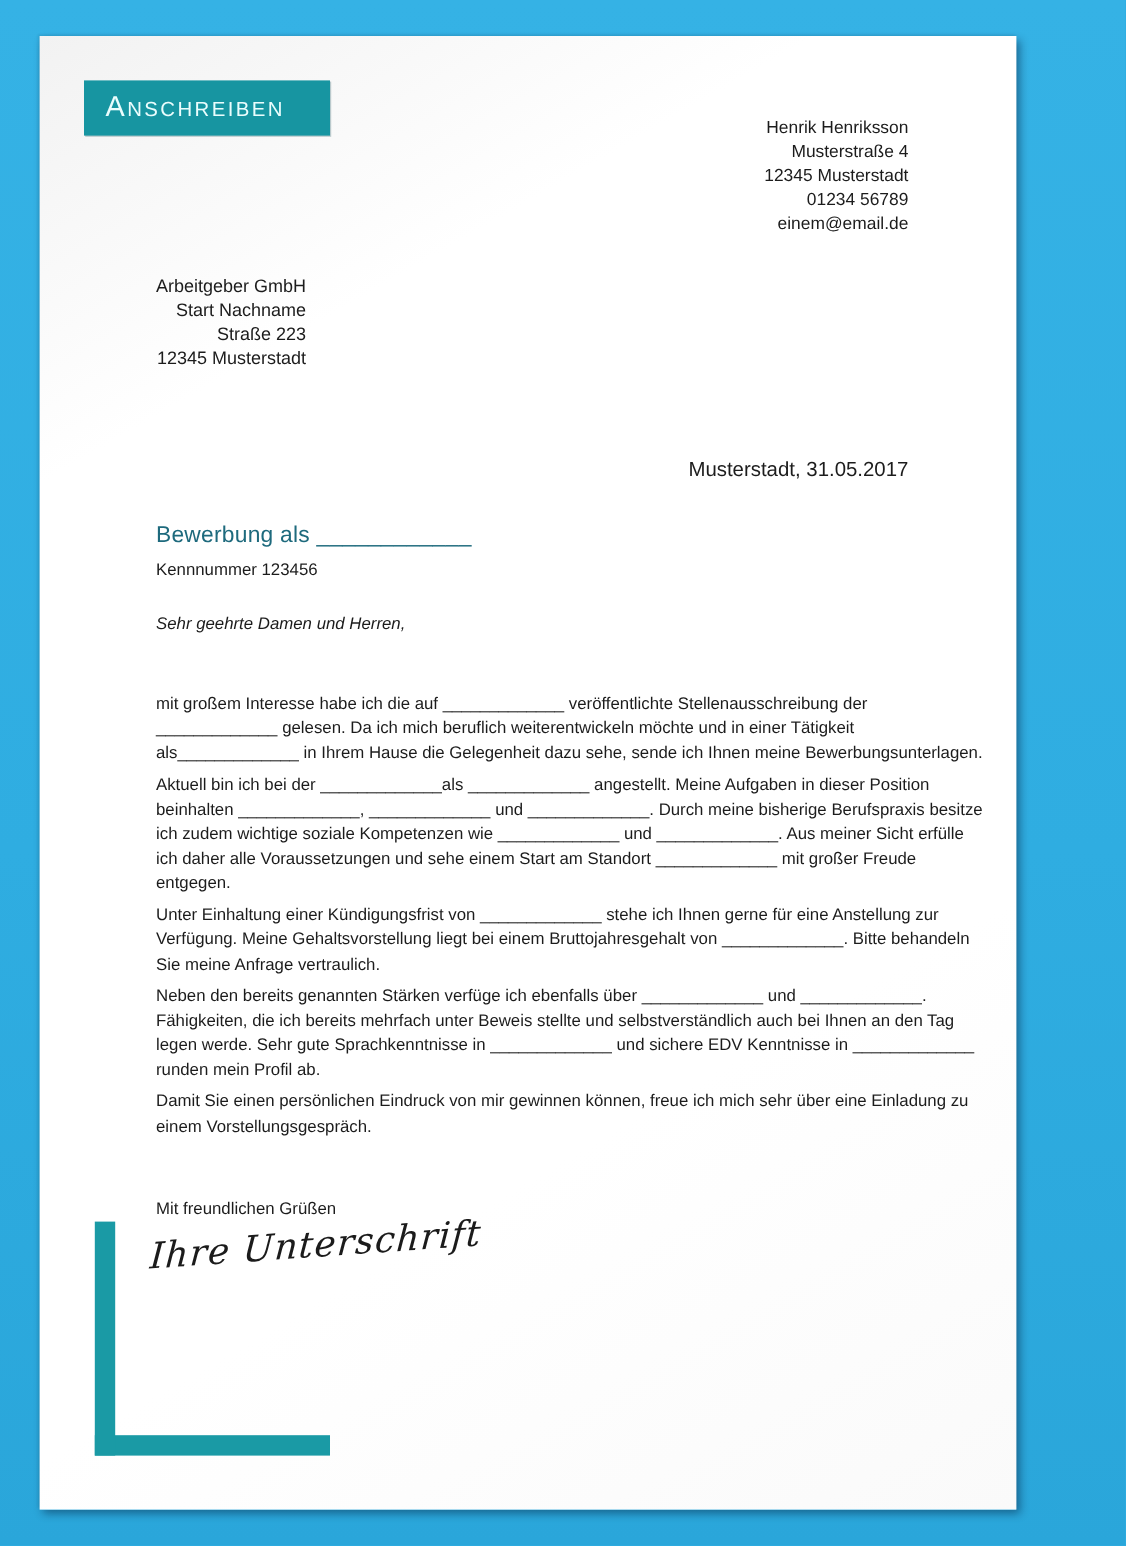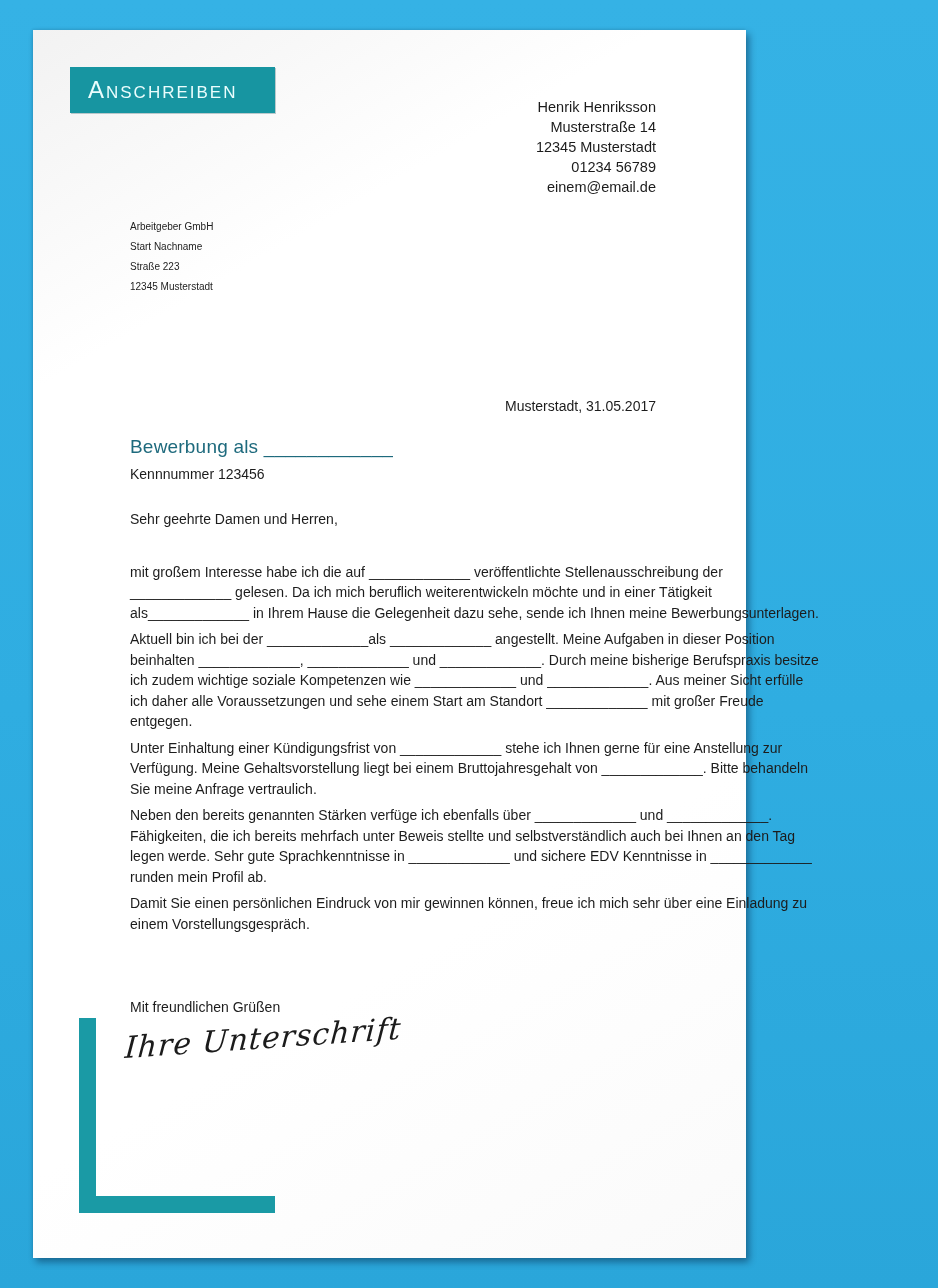--- a/index.html
+++ b/index.html
@@ -14,21 +14,21 @@
   .canvas {
     position: relative;
     width: 938px;
     height: 1288px;
     background: linear-gradient(180deg, #35b2e5 0%, #2fade1 55%, #2aa6da 100%);
   }
   .page {
     position: absolute;
     left: 33px;
     top: 30px;
-    width: 713px;
+    width: 814px;
     height: 1228px;
     background: linear-gradient(150deg, #f2f2f2 0%, #ffffff 22%, #ffffff 70%, #fafafa 100%);
     box-shadow: 3px 4px 7px rgba(0, 25, 55, 0.45), -1px -1px 2px rgba(0,0,0,0.08);
   }
   .badge {
     position: absolute;
     left: 37px;
     top: 37px;
     width: 205px;
     height: 46px;
@@ -49,31 +49,31 @@
     top: 67px;
     right: 90px;
     text-align: right;
     font-size: 14.5px;
     line-height: 20px;
     color: #1c1c1c;
   }
   .recipient {
     position: absolute;
     left: 97px;
-    top: 187px;
-    text-align: left;
-    font-size: 10px;
+    top: 199px;
+    text-align: right;
+    font-size: 15px;
     line-height: 20px;
     color: #1c1c1c;
   }
   .date {
     position: absolute;
-    top: 368px;
+    top: 352px;
     right: 90px;
-    font-size: 14px;
+    font-size: 17px;
     color: #1c1c1c;
   }
   .subject {
     position: absolute;
     left: 97px;
     top: 406px;
     font-size: 19px;
     font-weight: 400;
     color: #1e6a7d;
     letter-spacing: 0.2px;
@@ -92,21 +92,22 @@
     top: 479px;
     width: 690px;
     font-size: 14px;
     line-height: 20.5px;
     color: #1c1c1c;
   }
   .body-text p {
     margin: 0 0 6px 0;
   }
   .body-text p.salutation {
-    margin-bottom: 32px;
+    margin-bottom: 46px;
+    font-style: italic;
   }
   .closing {
     position: absolute;
     left: 97px;
     top: 969px;
     font-size: 14px;
     color: #1c1c1c;
   }
   .signature {
     position: absolute;
@@ -137,21 +138,21 @@
 
 <div class="canvas">
   <div class="page">
 
     <div class="badge">
       <span>Anschreiben</span>
     </div>
 
     <div class="sender">
       <div>Henrik Henriksson</div>
-      <div>Musterstraße 14</div>
+      <div>Musterstraße 4</div>
       <div>12345 Musterstadt</div>
       <div>01234 56789</div>
       <div>einem@email.de</div>
     </div>
 
     <div class="recipient">
       <div>Arbeitgeber GmbH</div>
       <div>Start Nachname</div>
       <div>Straße 223</div>
       <div>12345 Musterstadt</div>

